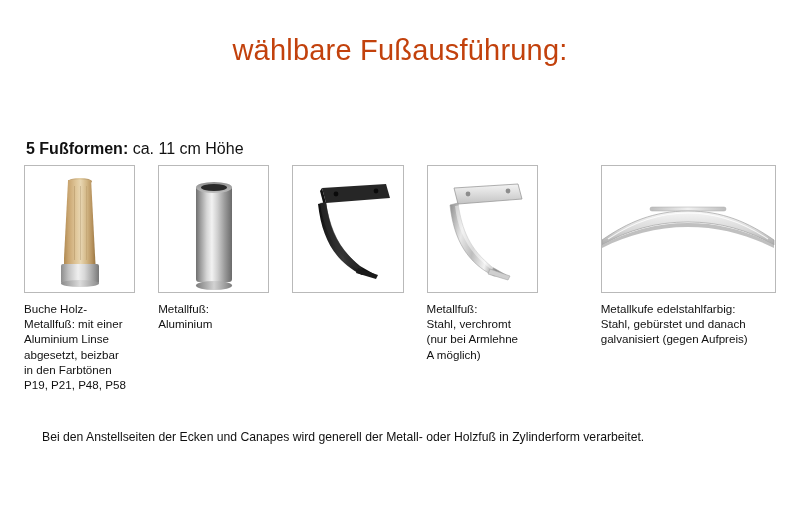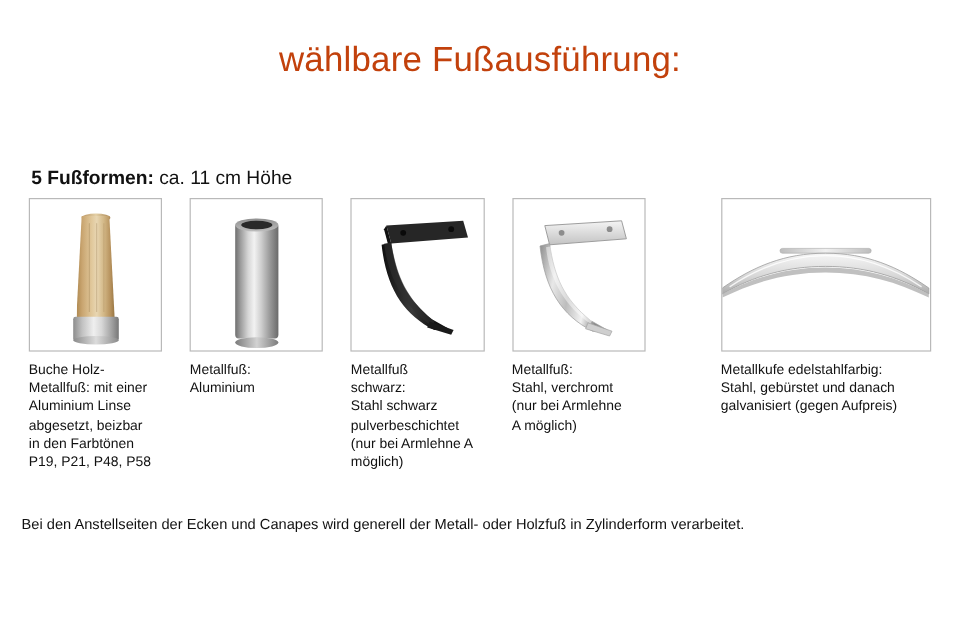--- a/index.html
+++ b/index.html
@@ -81,21 +81,21 @@
   .card-caption {
     margin-top: 8px;
     font-size: 11.6px;
     line-height: 15.2px;
     color: #111111;
     white-space: pre-line;
   }
 
   .footer-note {
     position: absolute;
-    left: 18px;
+    left: 42px;
     top: 430px;
     width: 740px;
     font-size: 12.2px;
     color: #111111;
   }
 
   
   .wood-leg {
     position: absolute;
     left: 50%;
@@ -289,26 +289,20 @@
             <circle cx="36" cy="12" r="2.4" fill="#0a0a0a"></circle>
             <circle cx="76" cy="9" r="2.4" fill="#0a0a0a"></circle>
 
             <path d="M26,20 C30,48 38,66 60,84 L74,92 L62,93 C36,80 22,58 18,22 Z" fill="url(#blkg)"></path>
             <path d="M26,20 C31,50 40,68 62,86 L60,90 C36,72 24,50 20,21 Z" fill="#2f2f2f" opacity="0.55"></path>
 
             <polygon points="58,86 78,93 76,97 56,91" fill="#1a1a1a"></polygon>
           </svg>
         </div>
       </div>
-      <div class="card-caption">Metallfuß
-schwarz:
-Stahl schwarz
-pulverbeschichtet
-(nur bei Armlehne A
-möglich)</div>
     </div>
 
     <div class="card">
       <div class="card-frame">
         <div class="bracket">
           <svg width="96" height="100" viewBox="0 0 96 100" aria-hidden="true">
             <defs>
               <linearGradient id="chrg" x1="0" y1="0" x2="1" y2="0.3">
                 <stop offset="0%" stop-color="#8d8d8d"></stop>
                 <stop offset="30%" stop-color="#e8e8e8"></stop>

